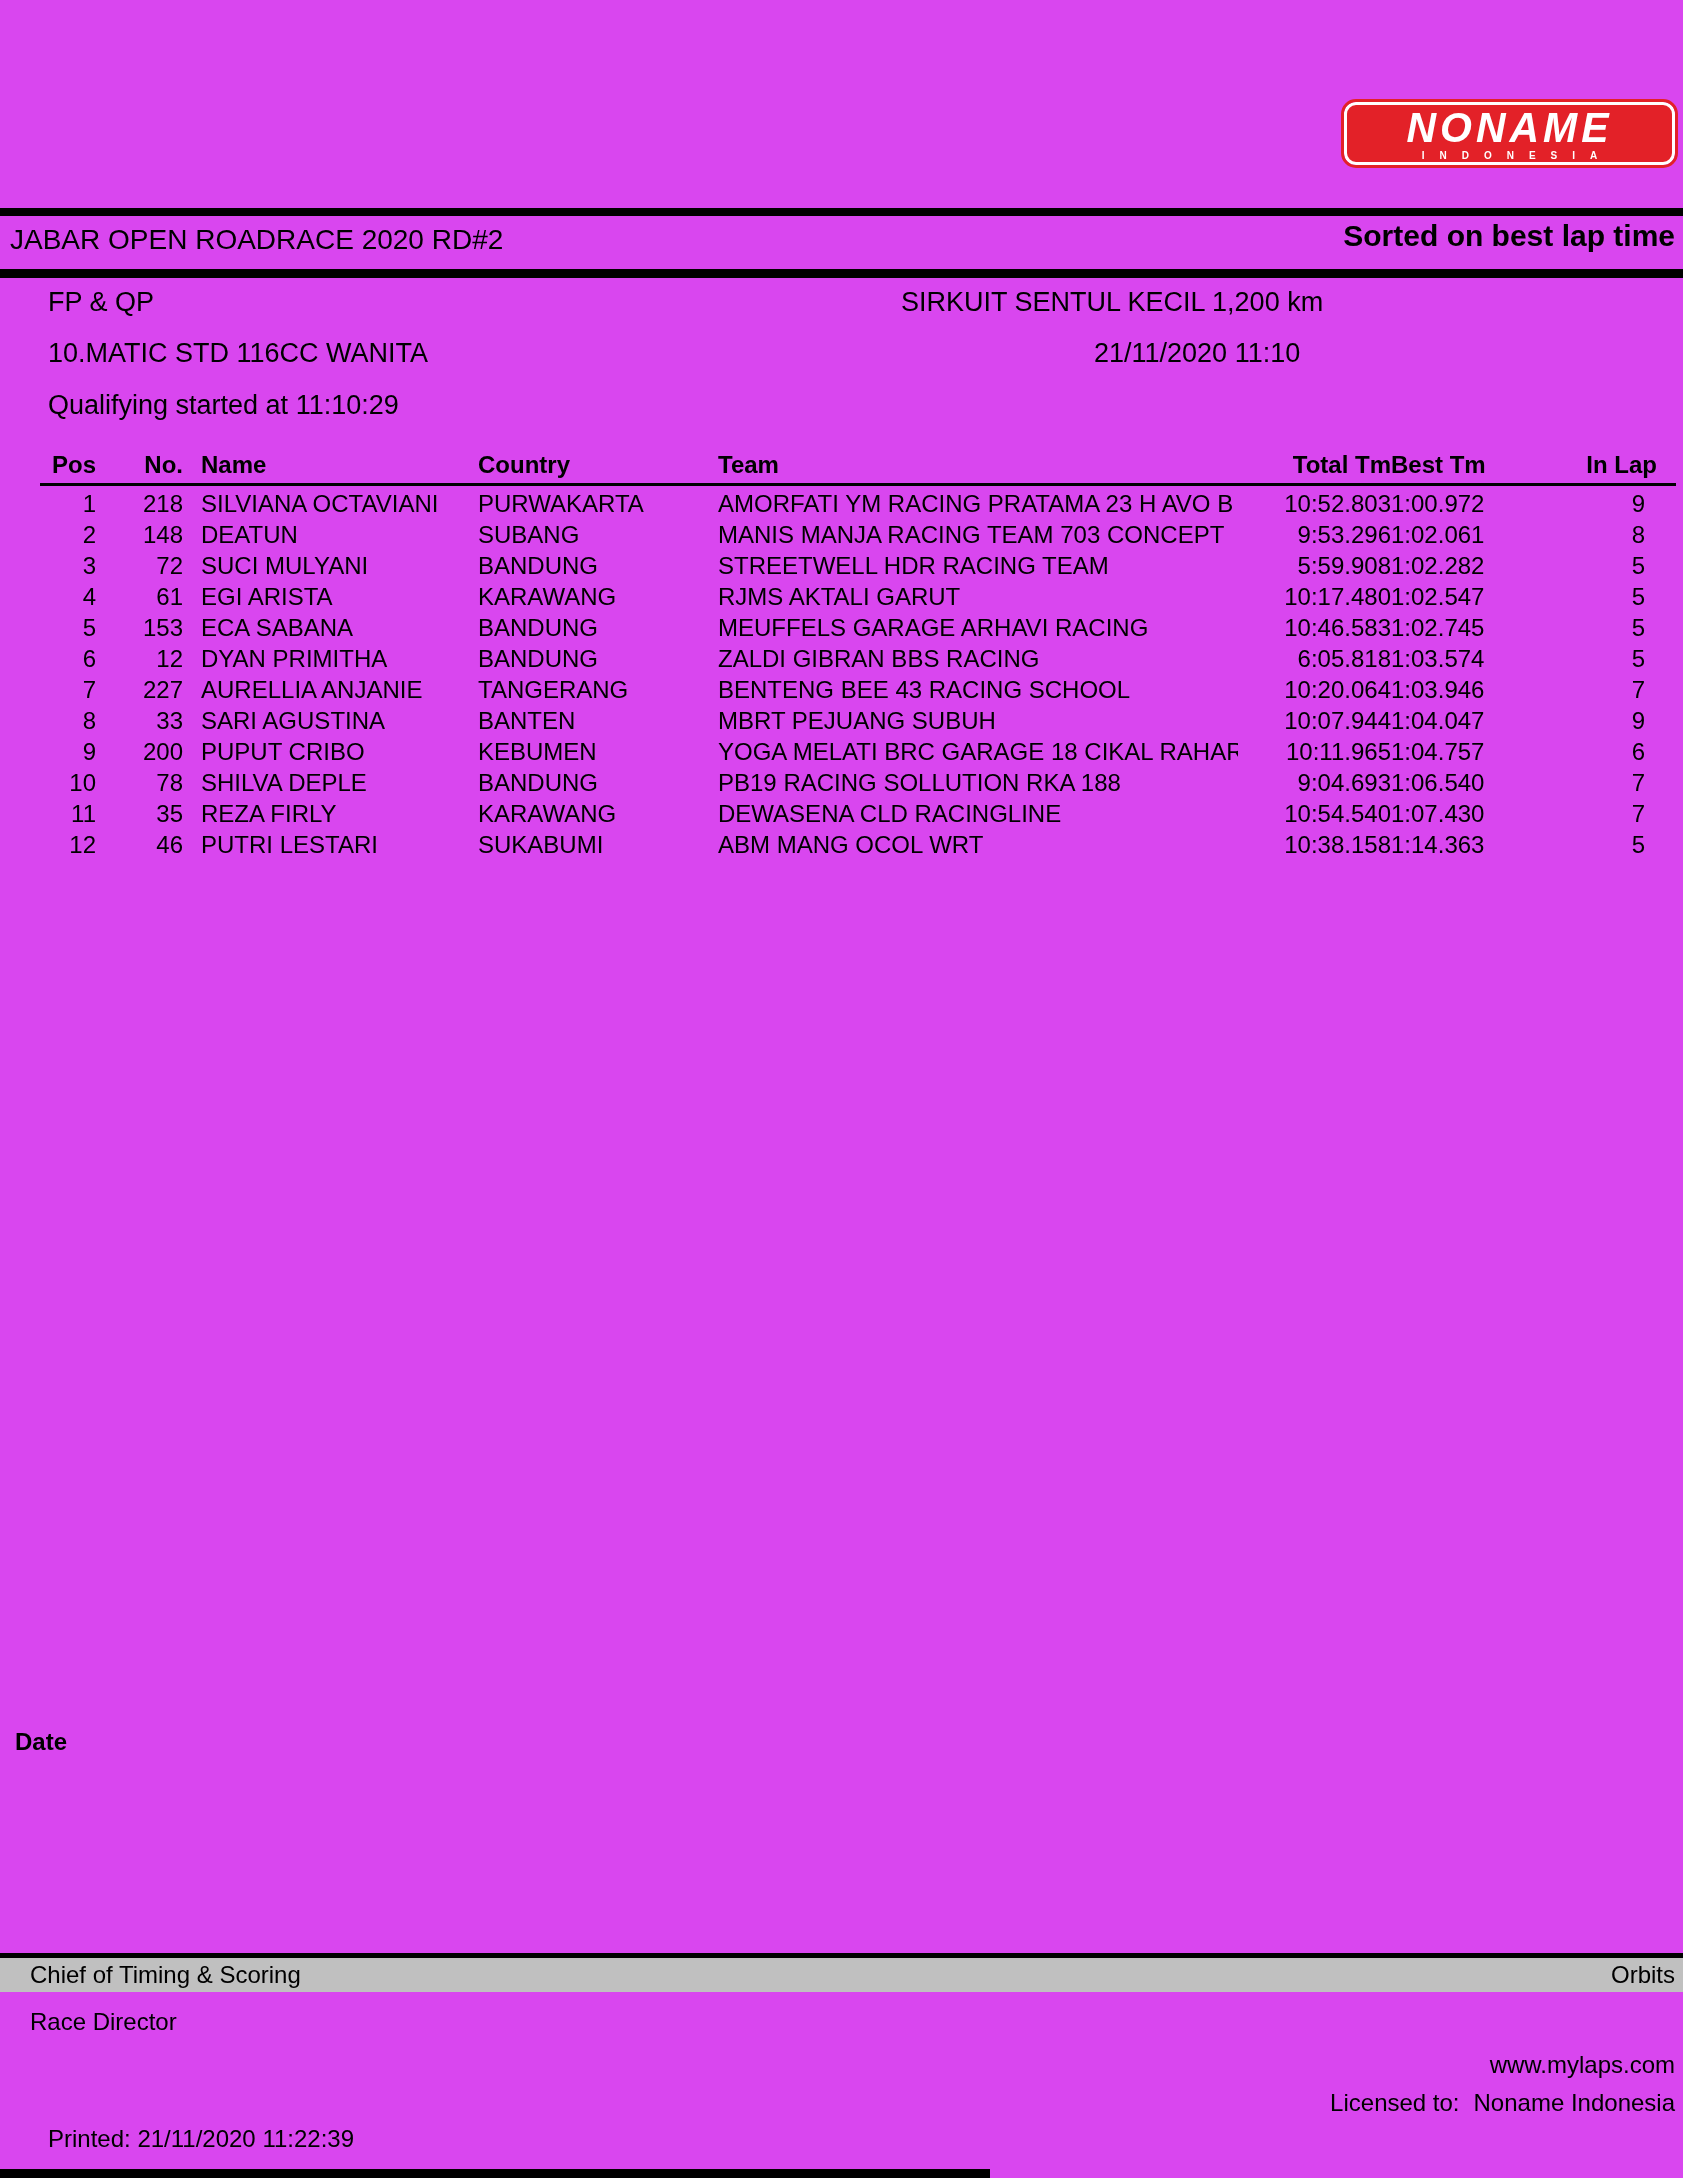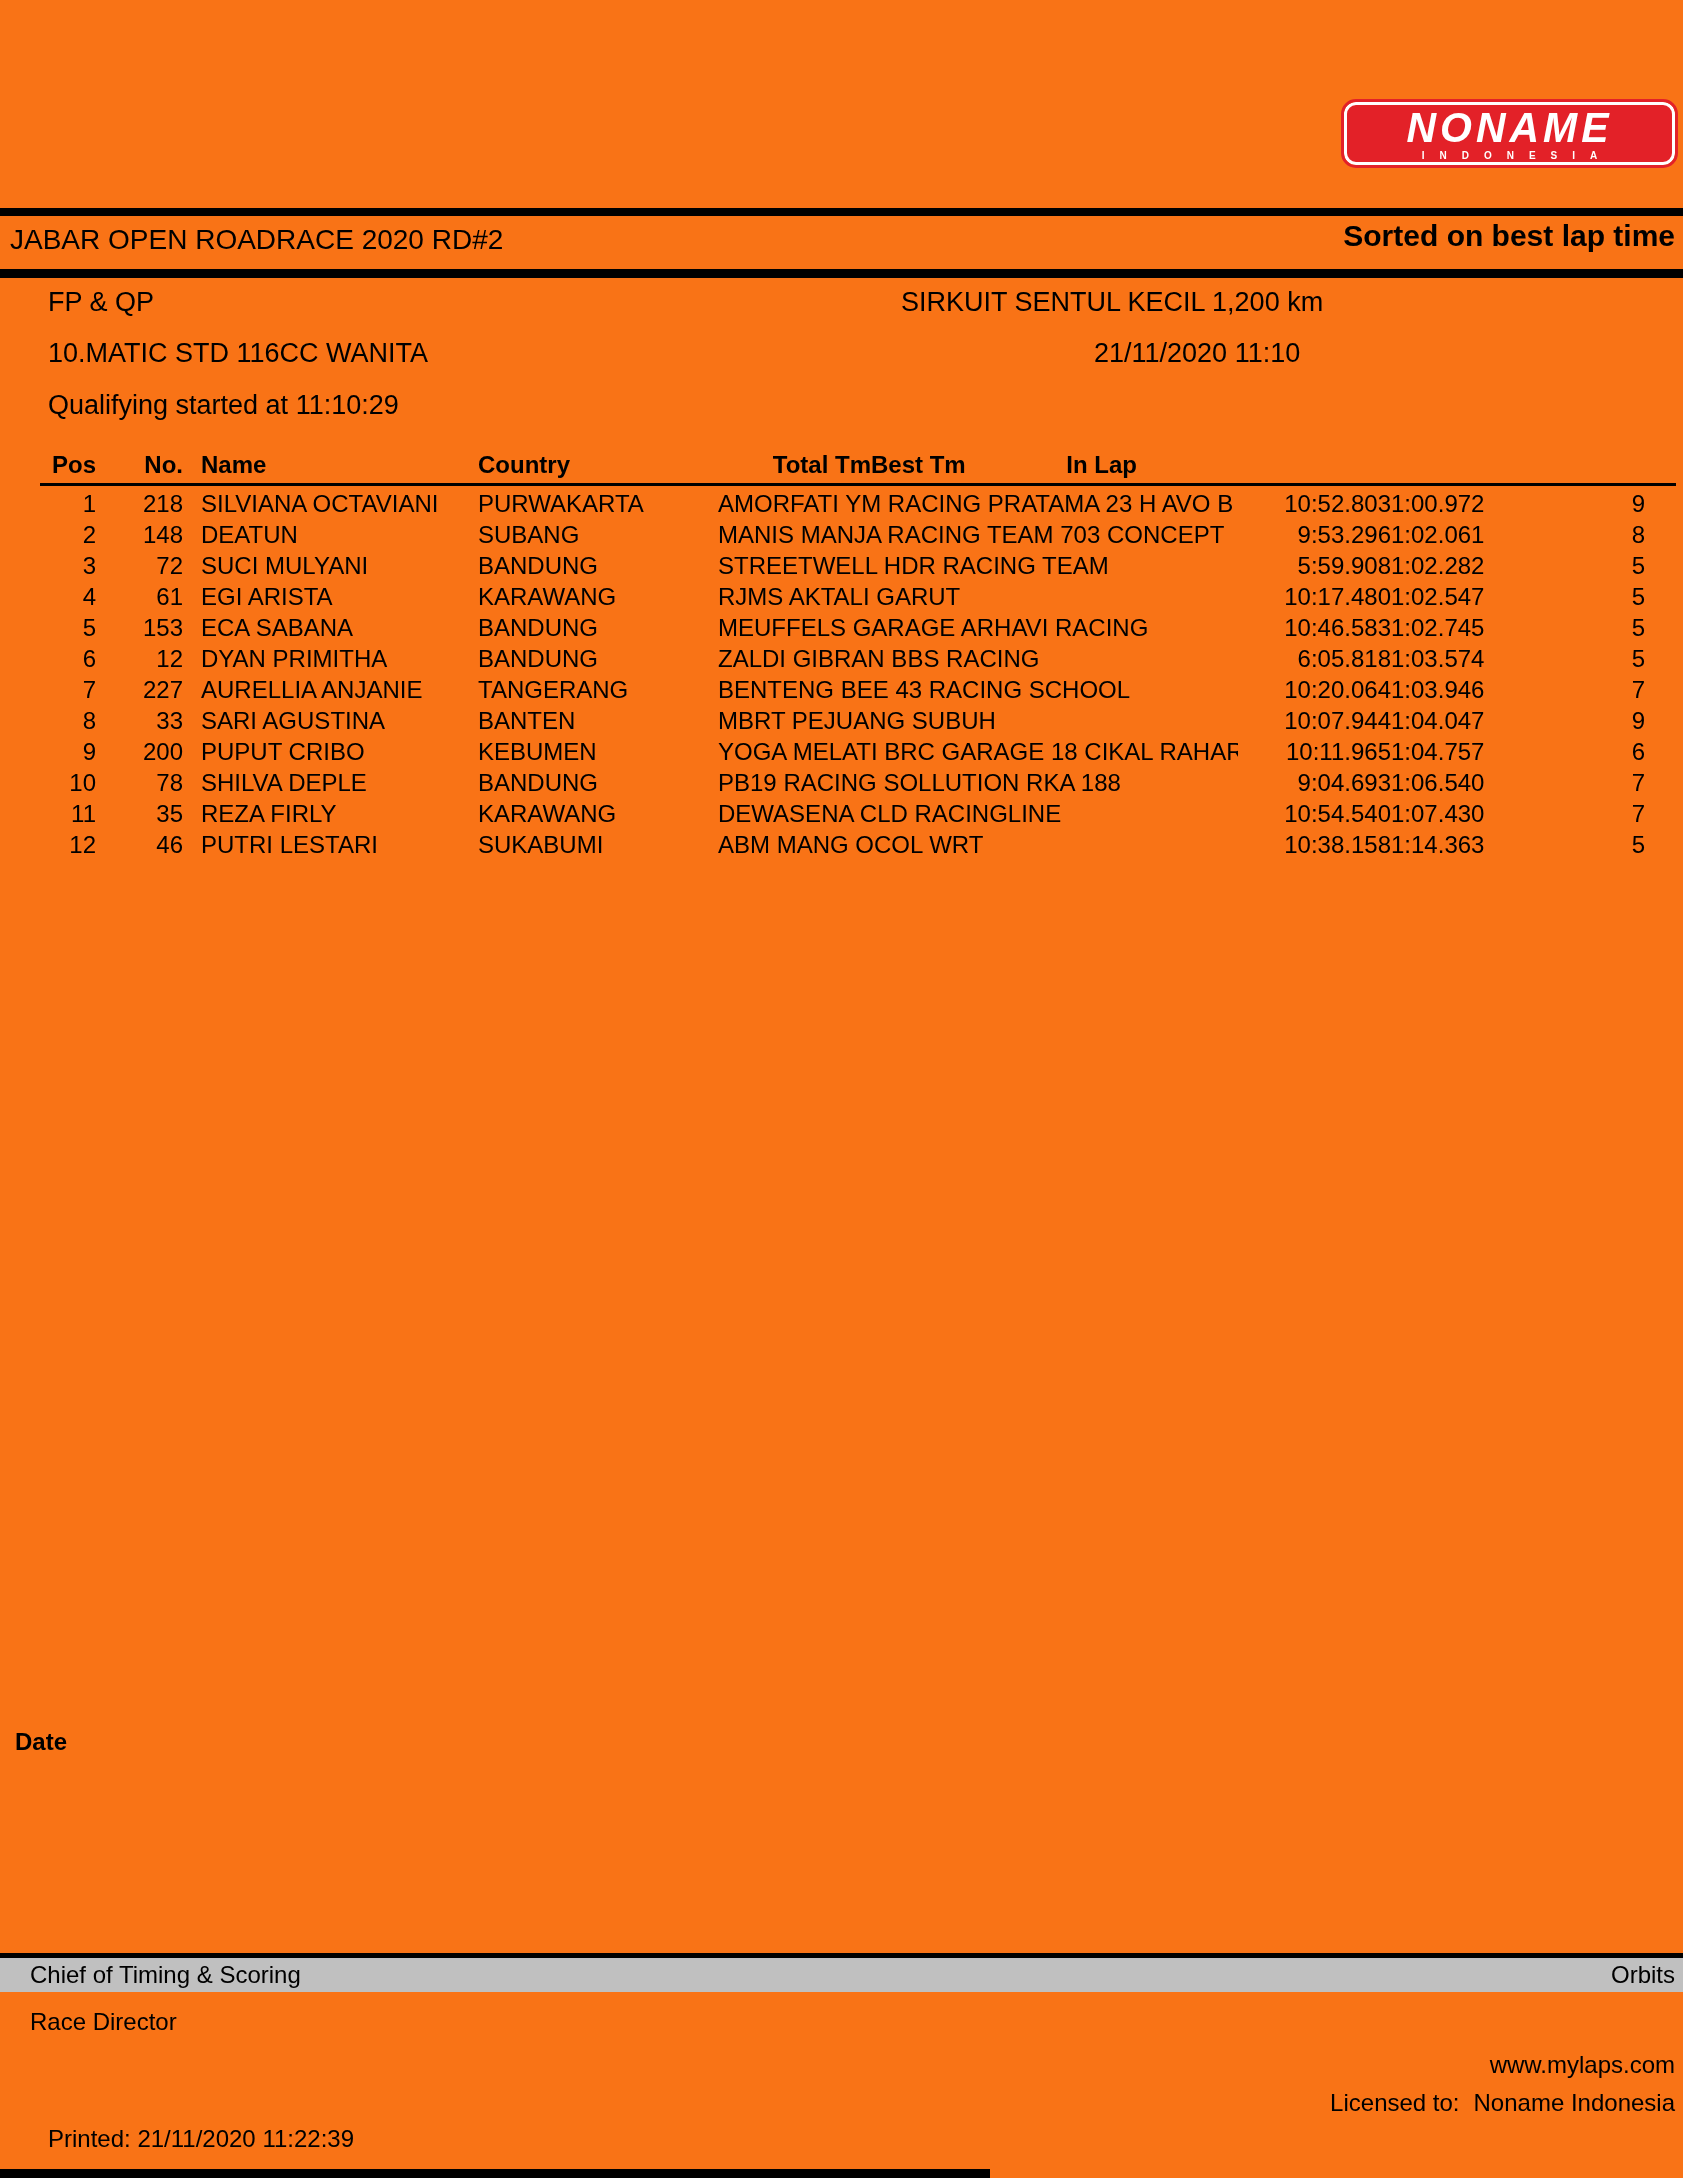--- a/index.html
+++ b/index.html
@@ -1,17 +1,17 @@
 <!DOCTYPE html>
 <html><head>
 <meta charset="utf-8">
 <style>
   html,body{margin:0;padding:0;background:#fff;}
   .page{
-    position:relative;width:1683px;height:2178px;background:#f97316;
+    position:relative;width:1683px;height:2178px;background:#d946ef;
     font-family:"Liberation Sans", sans-serif;color:#000;overflow:hidden;
   }
   
   .logo{
     position:absolute;left:1344px;top:102px;width:325px;height:57px;
     background:#e32128;border:3px solid #fff;outline:3px solid #e32128;
     border-radius:12px;display:flex;flex-direction:column;align-items:center;
     justify-content:center;color:#fff;
   }
   .logo .brand{
@@ -83,20 +83,21 @@
   <div class="klass">10.MATIC STD 116CC WANITA</div>
   <div class="datetime">21/11/2020 11:10</div>
   <div class="qualnote">Qualifying started at 11:10:29</div>
 
   <div class="table">
     <div class="trow thead">
       <div class="c-pos">Pos</div>
       <div class="c-no">No.</div>
       <div class="c-name">Name</div>
       <div class="c-country">Country</div>
+      <div class="c-team">Team</div>
       <div class="c-total">Total Tm</div>
       <div class="c-best">Best Tm</div>
       <div class="c-inlap">In Lap</div>
     </div>
     <div class="hrule"></div>
     <div id="rows-container">
     <div class="trow">
       <div class="c-pos">1</div>
       <div class="c-no">218</div>
       <div class="c-name">SILVIANA OCTAVIANI</div>

